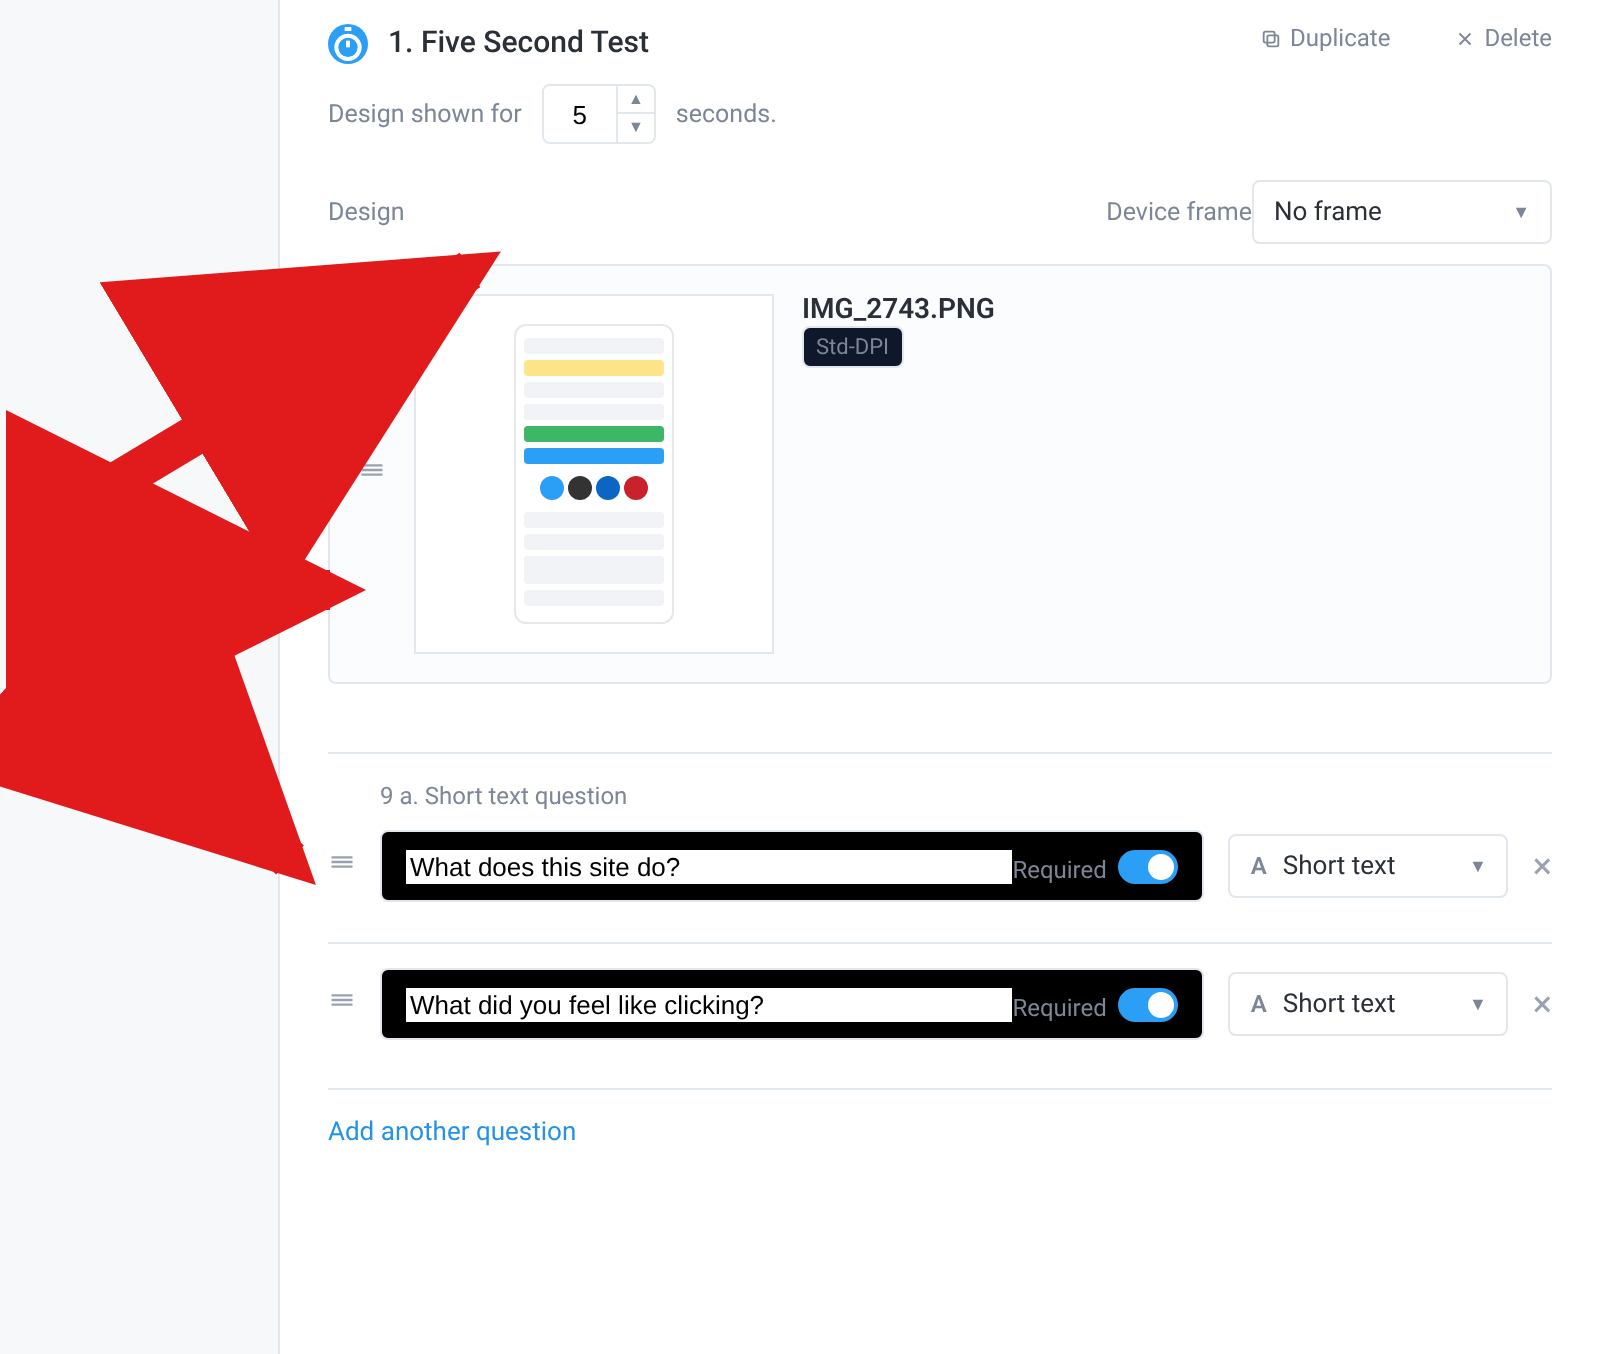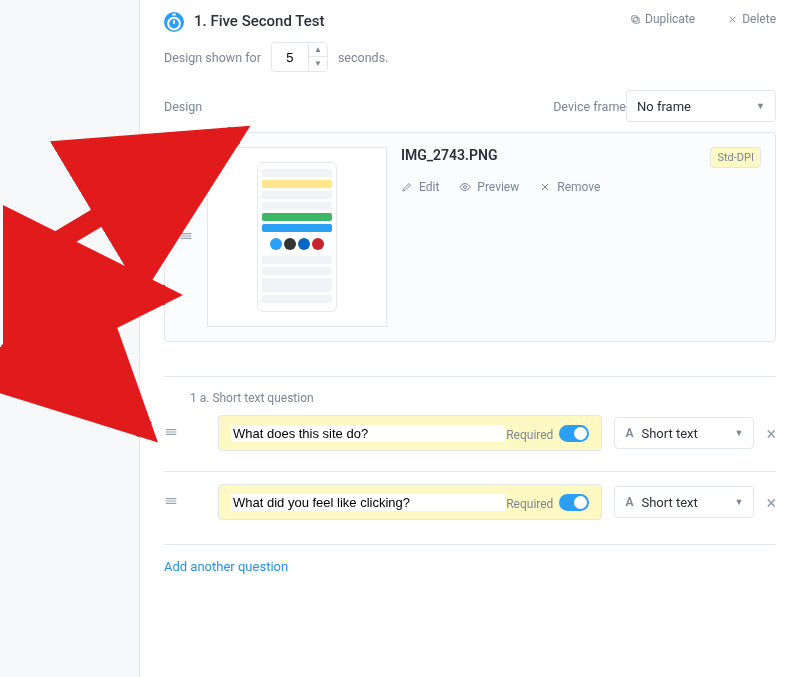--- a/index.html
+++ b/index.html
@@ -178,29 +178,29 @@
     display: flex; flex-direction: column; gap: 3px;
   }
   .thumb .mock .bar { height: 8px; border-radius: 2px; background:#f1f3f6; }
   .thumb .mock .y { background:#ffe48a; }
   .thumb .mock .g { background:#3bb765; }
   .thumb .mock .b { background:#2b9ef5; }
   .thumb .mock .icons { height: 18px; display:flex; gap:2px; justify-content:center; align-items:center;}
   .thumb .mock .icons span{ width:12px;height:12px;border-radius:50%; }
 
   .design-meta { flex: 1; display: flex; flex-direction: column; }
-  .design-meta .top { display: flex; align-items: flex-start; }
+  .design-meta .top { display: flex; align-items: flex-start; flex-direction: column; }
   .file-name { font-weight: 600; font-size: 14px; }
   .dpi-pill {
     font-size: 11px;
     border: 1px solid var(--border);
     border-radius: 4px;
     padding: 3px 6px;
     color: var(--text-muted);
-    background:#fef9c3;
+    background:#0f172a;
   }
   .design-actions {
     display: flex; gap: 20px;
     color: var(--text-muted);
     font-size: 12px;
     margin-top: 12px;
   }
   .design-action { display:inline-flex; gap:6px; align-items:center; cursor:pointer; }
   .design-action svg { width: 12px; height: 12px; }
 
@@ -212,22 +212,21 @@
     display:flex; align-items:center; gap:12px;
   }
   .q-row .grip { color: var(--text-lighter); cursor: grab; }
   .q-input {
     flex:1;
     border:1px solid var(--border);
     border-radius:4px;
     height:36px;
     display:flex; align-items:center;
     padding:0 12px;
-    background:#fef9c3;
-    margin-left:28px;
+    background:#000000;
   }
   .q-input input { border:none; outline:none; width:100%; font-size:13px; }
   .q-input .req { display:flex; align-items:flex-end; gap:6px; color:var(--text-muted); font-size:12px; }
   .toggle {
     width:30px; height:17px; border-radius:17px; background:var(--toggle-on);
     position:relative;
   }
   .toggle::after{
     content:""; position:absolute; right:2px; top:2px; width:13px;height:13px; border-radius:50%; background:#fff;
   }
@@ -334,47 +333,26 @@
           <div class="bar" style="height:14px"></div>
           <div class="bar"></div>
         </div>
       </div>
       <div class="design-meta">
         <div class="top">
           <div class="file-name">IMG_2743.PNG</div>
           <div style="flex:1"></div>
           <div class="dpi-pill">Std-DPI</div>
         </div>
-        <div class="design-actions">
-          <span class="design-action">
-            <svg viewBox="0 0 24 24" fill="none" stroke="currentColor" stroke-width="2">
-                <path d="M4 20l4-1 11-11-3-3L5 16l-1 4z"></path>
-              </svg>
-            <span>Edit</span>
-          </span>
-          <span class="design-action">
-            <svg viewBox="0 0 24 24" fill="none" stroke="currentColor" stroke-width="2">
-                <path d="M2 12s3.5-7 10-7 10 7 10 7-3.5 7-10 7S2 12 2 12z"></path>
-                <circle cx="12" cy="12" r="3"></circle>
-              </svg>
-            <span>Preview</span>
-          </span>
-          <span class="design-action">
-            <svg viewBox="0 0 24 24" fill="none" stroke="currentColor" stroke-width="2">
-                <path d="M6 6l12 12M18 6L6 18"></path>
-              </svg>
-            <span>Remove</span>
-          </span>
-        </div>
       </div>
     </div>
 
 
     <div class="q-block">
-      <div class="q-sublabel">1 a. Short text question</div>
+      <div class="q-sublabel">9 a. Short text question</div>
       <div class="q-row">
         <div class="grip">
           <svg width="14" height="14" viewBox="0 0 24 24" fill="none" stroke="currentColor" stroke-width="2">
               <path d="M3 8h18M3 12h18M3 16h18"></path>
             </svg>
         </div>
         <div class="q-input">
           <input value="What does this site do?" style="">
           <div class="req">
             <span>Required</span>

